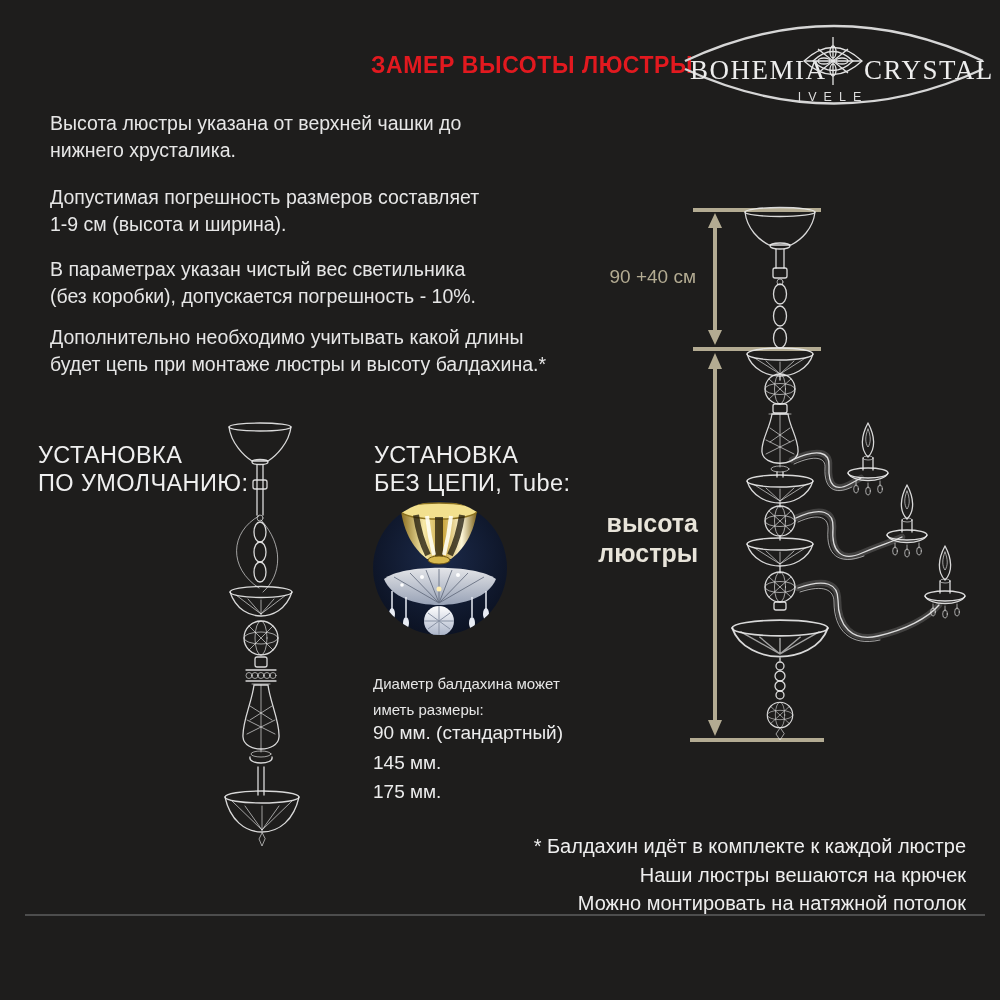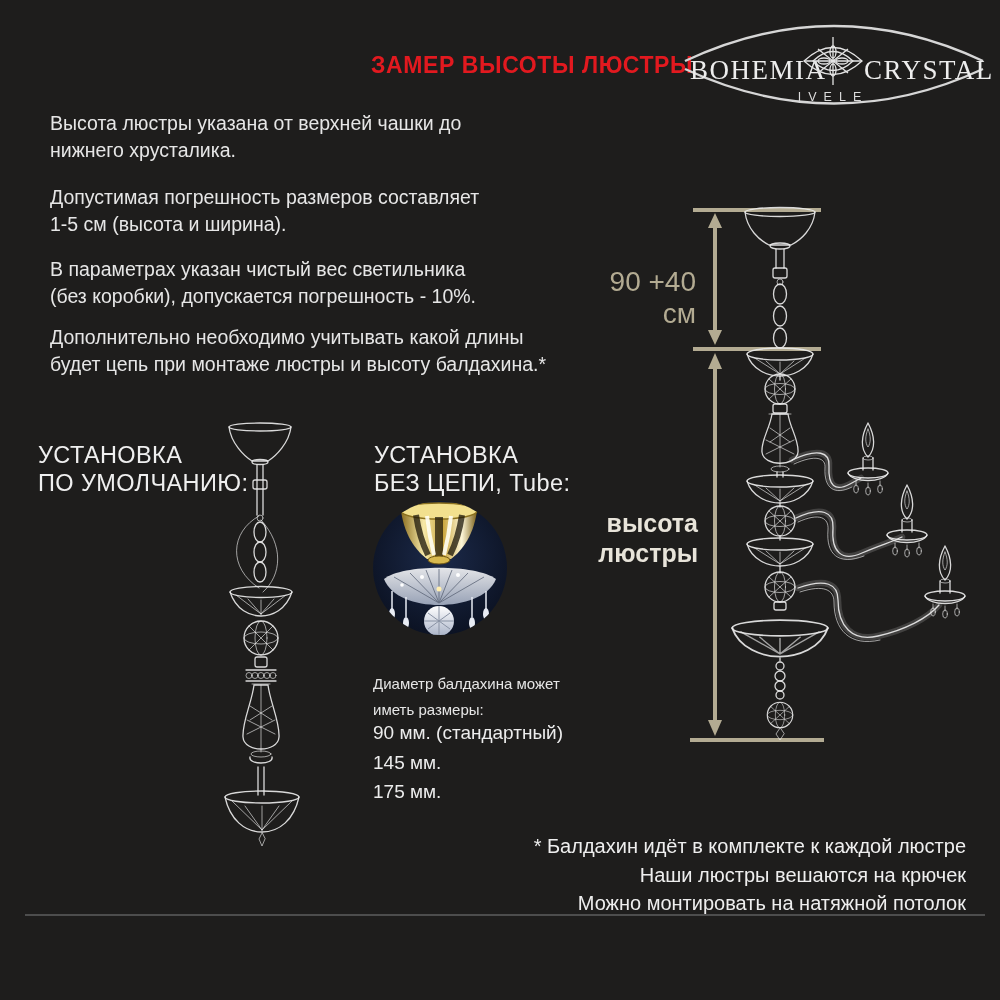--- a/index.html
+++ b/index.html
@@ -3,21 +3,21 @@
 <meta charset="utf-8">
 <style>
   html,body{margin:0;padding:0;background:#141312;}
   .canvas{position:relative;width:1000px;height:1000px;background:#1e1d1c;overflow:hidden;
           font-family:"Liberation Sans","DejaVu Sans",sans-serif;color:#e9e9e9;}
   .abs{position:absolute;}
   .pre{white-space:pre-line;}
   .title{font-size:23px;font-weight:bold;color:#e2191f;letter-spacing:.6px;text-align:right;}
   .para{font-size:19.5px;line-height:27px;color:#e6e6e6;margin-left:12px;}
   .sect-head{font-size:23.5px;line-height:28px;color:#efefef;letter-spacing:.4px;}
-  .chain-label{width:120px;text-align:right;font-size:28px;color:#b3ab92;}
+  .chain-label{width:120px;text-align:right;font-size:19px;color:#b3ab92;}
   .height-label{width:124px;text-align:right;font-size:25px;font-weight:bold;line-height:30px;color:#e8e4da;}
   .canopy-intro{font-size:15px;line-height:26px;color:#e6e6e6;}
   .size-item{font-size:19px;color:#ececec;}
   .footnotes{text-align:right;font-size:20px;line-height:28.5px;color:#eeeeee;}
   .divider{background:#4d4d4d;height:1.5px;}
   svg{display:block;}
   .ln{stroke:#e9e9e9;stroke-width:1.3;fill:none;opacity:.92;stroke-linecap:round;}
   .ln2{stroke:#e9e9e9;stroke-width:1;fill:none;opacity:.65;stroke-linecap:round;}
   .rope{stroke:#ffffff;stroke-width:6.5;fill:none;opacity:.16;stroke-linecap:round;}
   .beige{stroke:#b3ab92;fill:none;}
@@ -44,21 +44,21 @@
       <ellipse cx="157" cy="48" rx="3" ry="6"></ellipse>
       <ellipse cx="148" cy="39" rx="6" ry="3"></ellipse>
       <ellipse cx="166" cy="39" rx="6" ry="3"></ellipse>
     </g>
     <text x="157" y="79" text-anchor="middle" font-size="12.5" letter-spacing="7" fill="#dcdcdc" font-family="Liberation Sans, sans-serif">IVELE</text>
   </svg>
 
   <div class="abs para pre" style="left:38px;top:110px;">Высота люстры указана от верхней чашки до
 нижнего хрусталика.</div>
   <div class="abs para pre" style="left:38px;top:184px;">Допустимая погрешность размеров составляет
-1-5 см (высота и ширина).</div>
+1-9 см (высота и ширина).</div>
   <div class="abs para pre" style="left:38px;top:256px;">В параметрах указан чистый вес светильника
 (без коробки), допускается погрешность - 10%.</div>
   <div class="abs para pre" style="left:38px;top:324px;">Дополнительно необходимо учитывать какой длины
 будет цепь при монтаже люстры и высоту балдахина.*</div>
 
   <div class="abs chain-label" style="left:576px;top:266px;">90 +40 см</div>
   <div class="abs height-label pre" style="left:574px;top:508px;">высота
 люстры</div>
 
   <svg class="abs" style="left:580px;top:190px;" width="420" height="580" viewBox="0 0 420 580">

